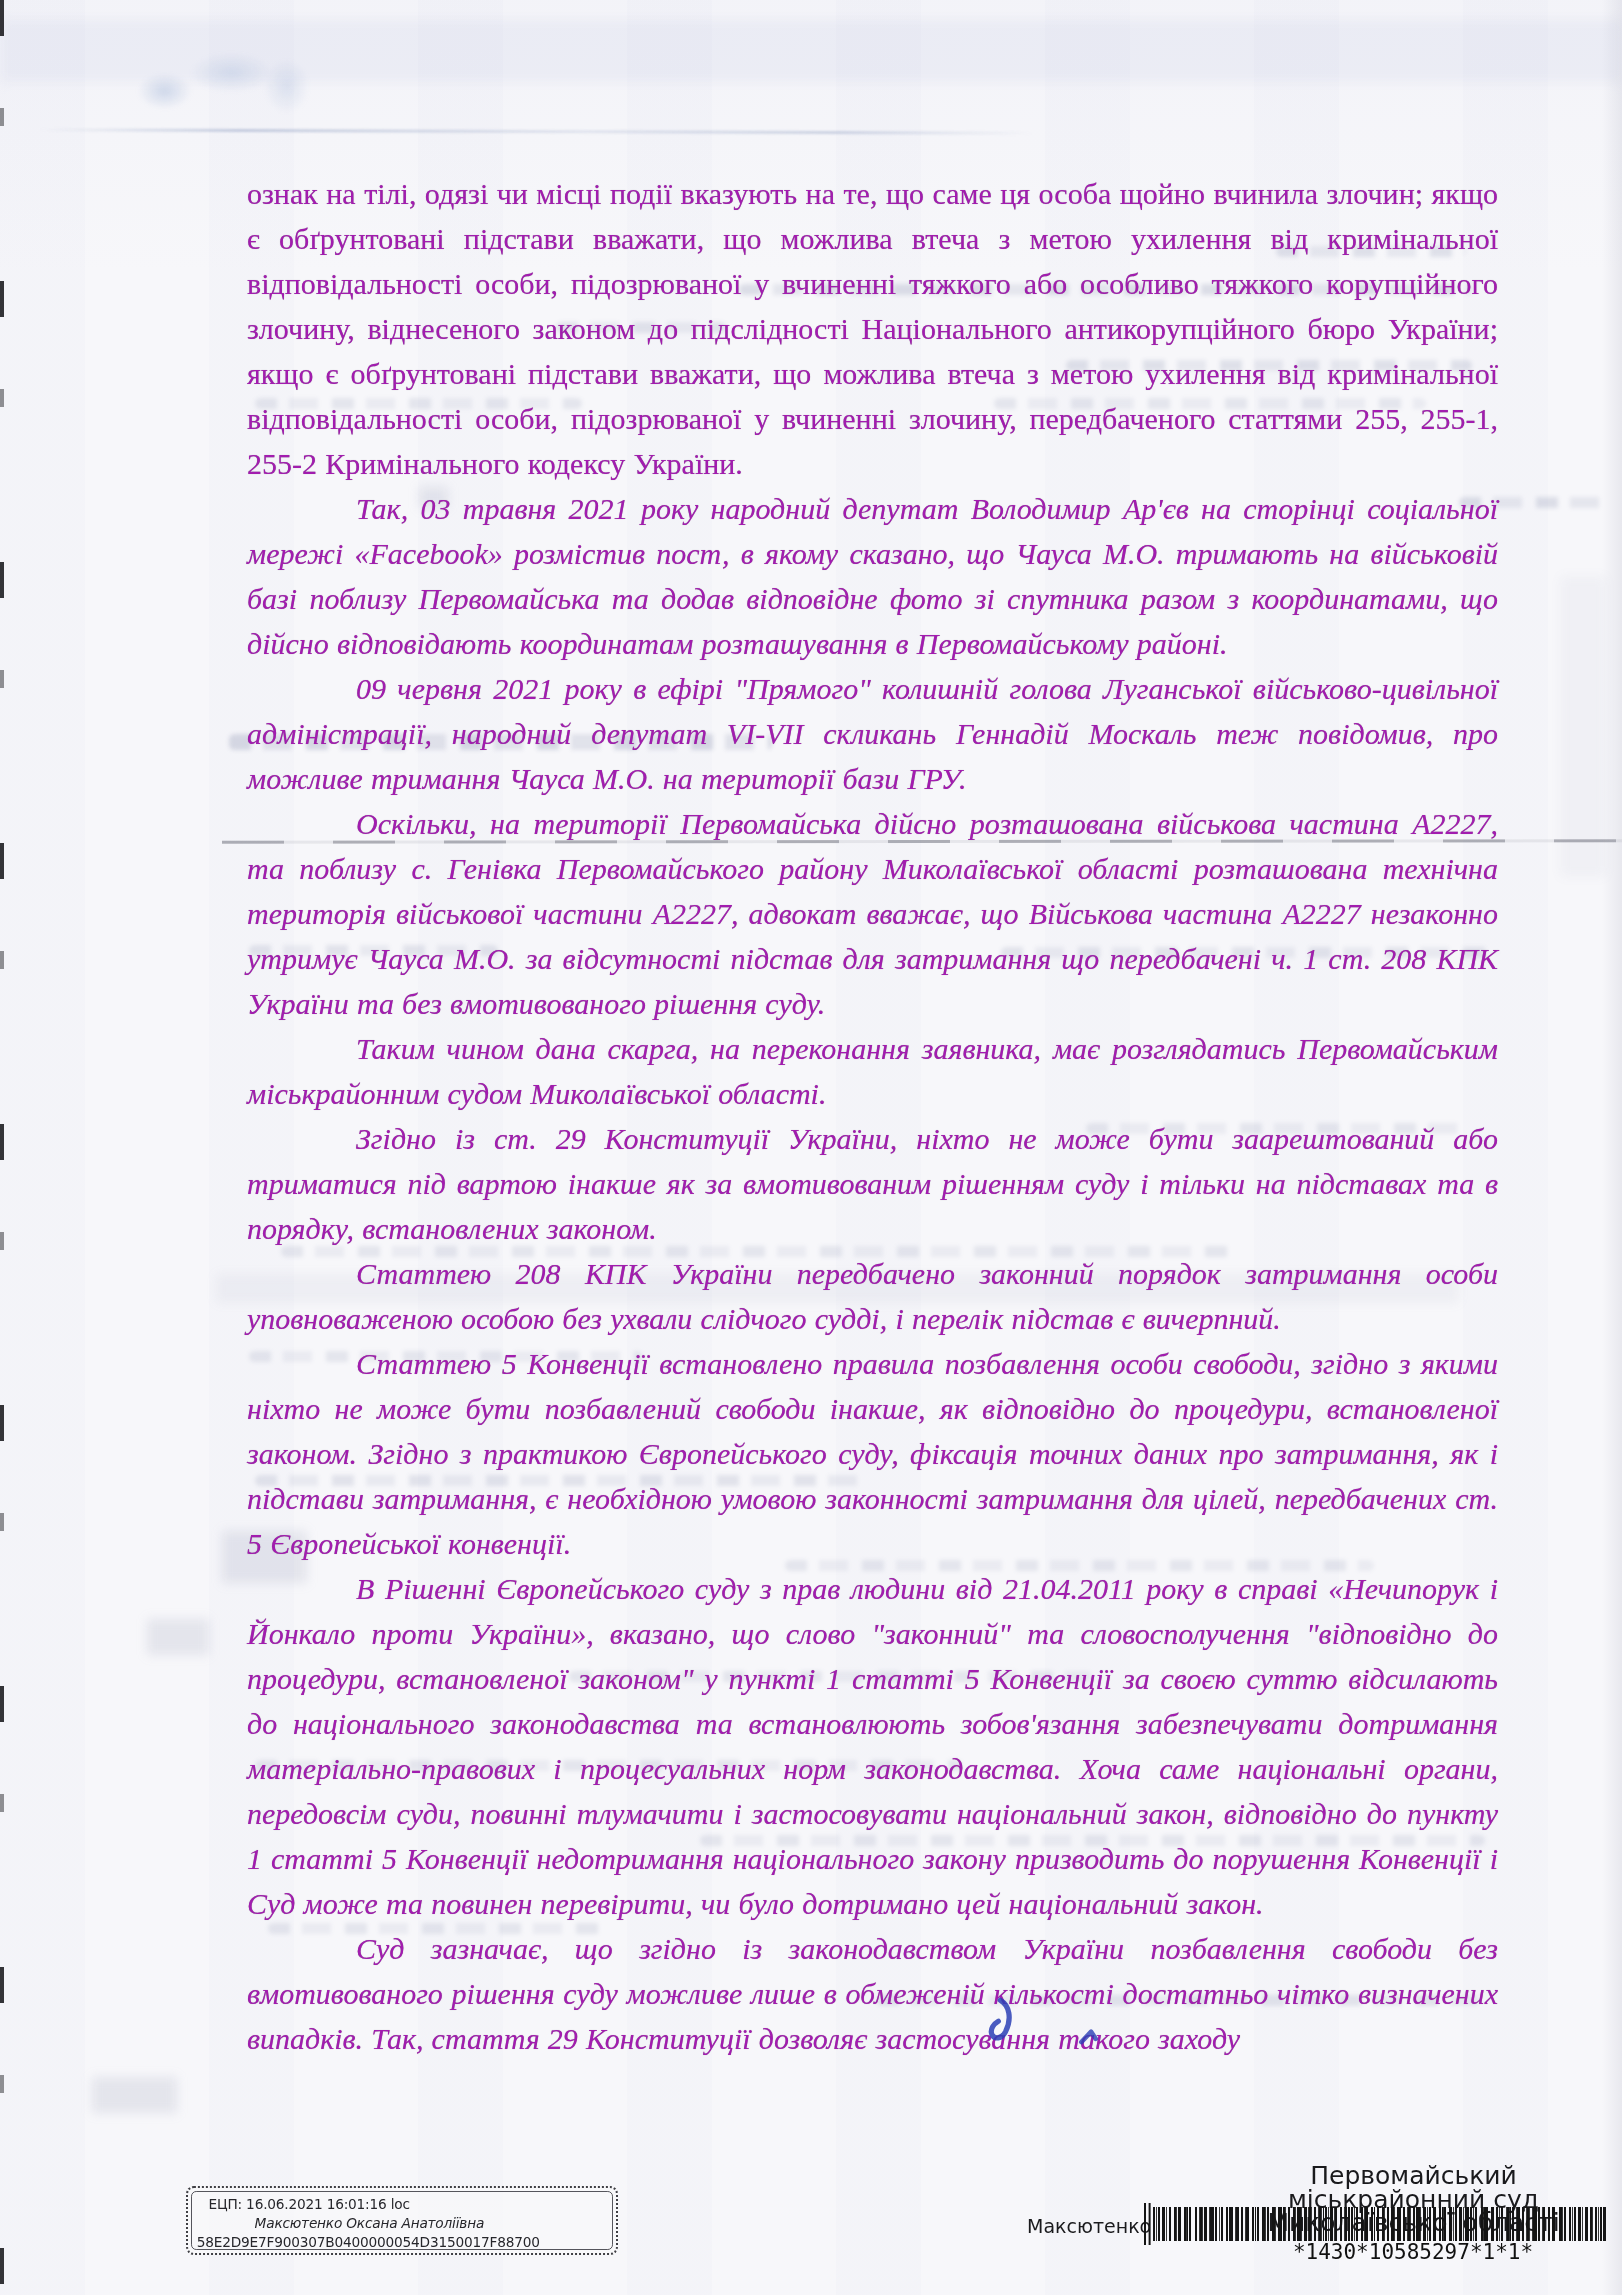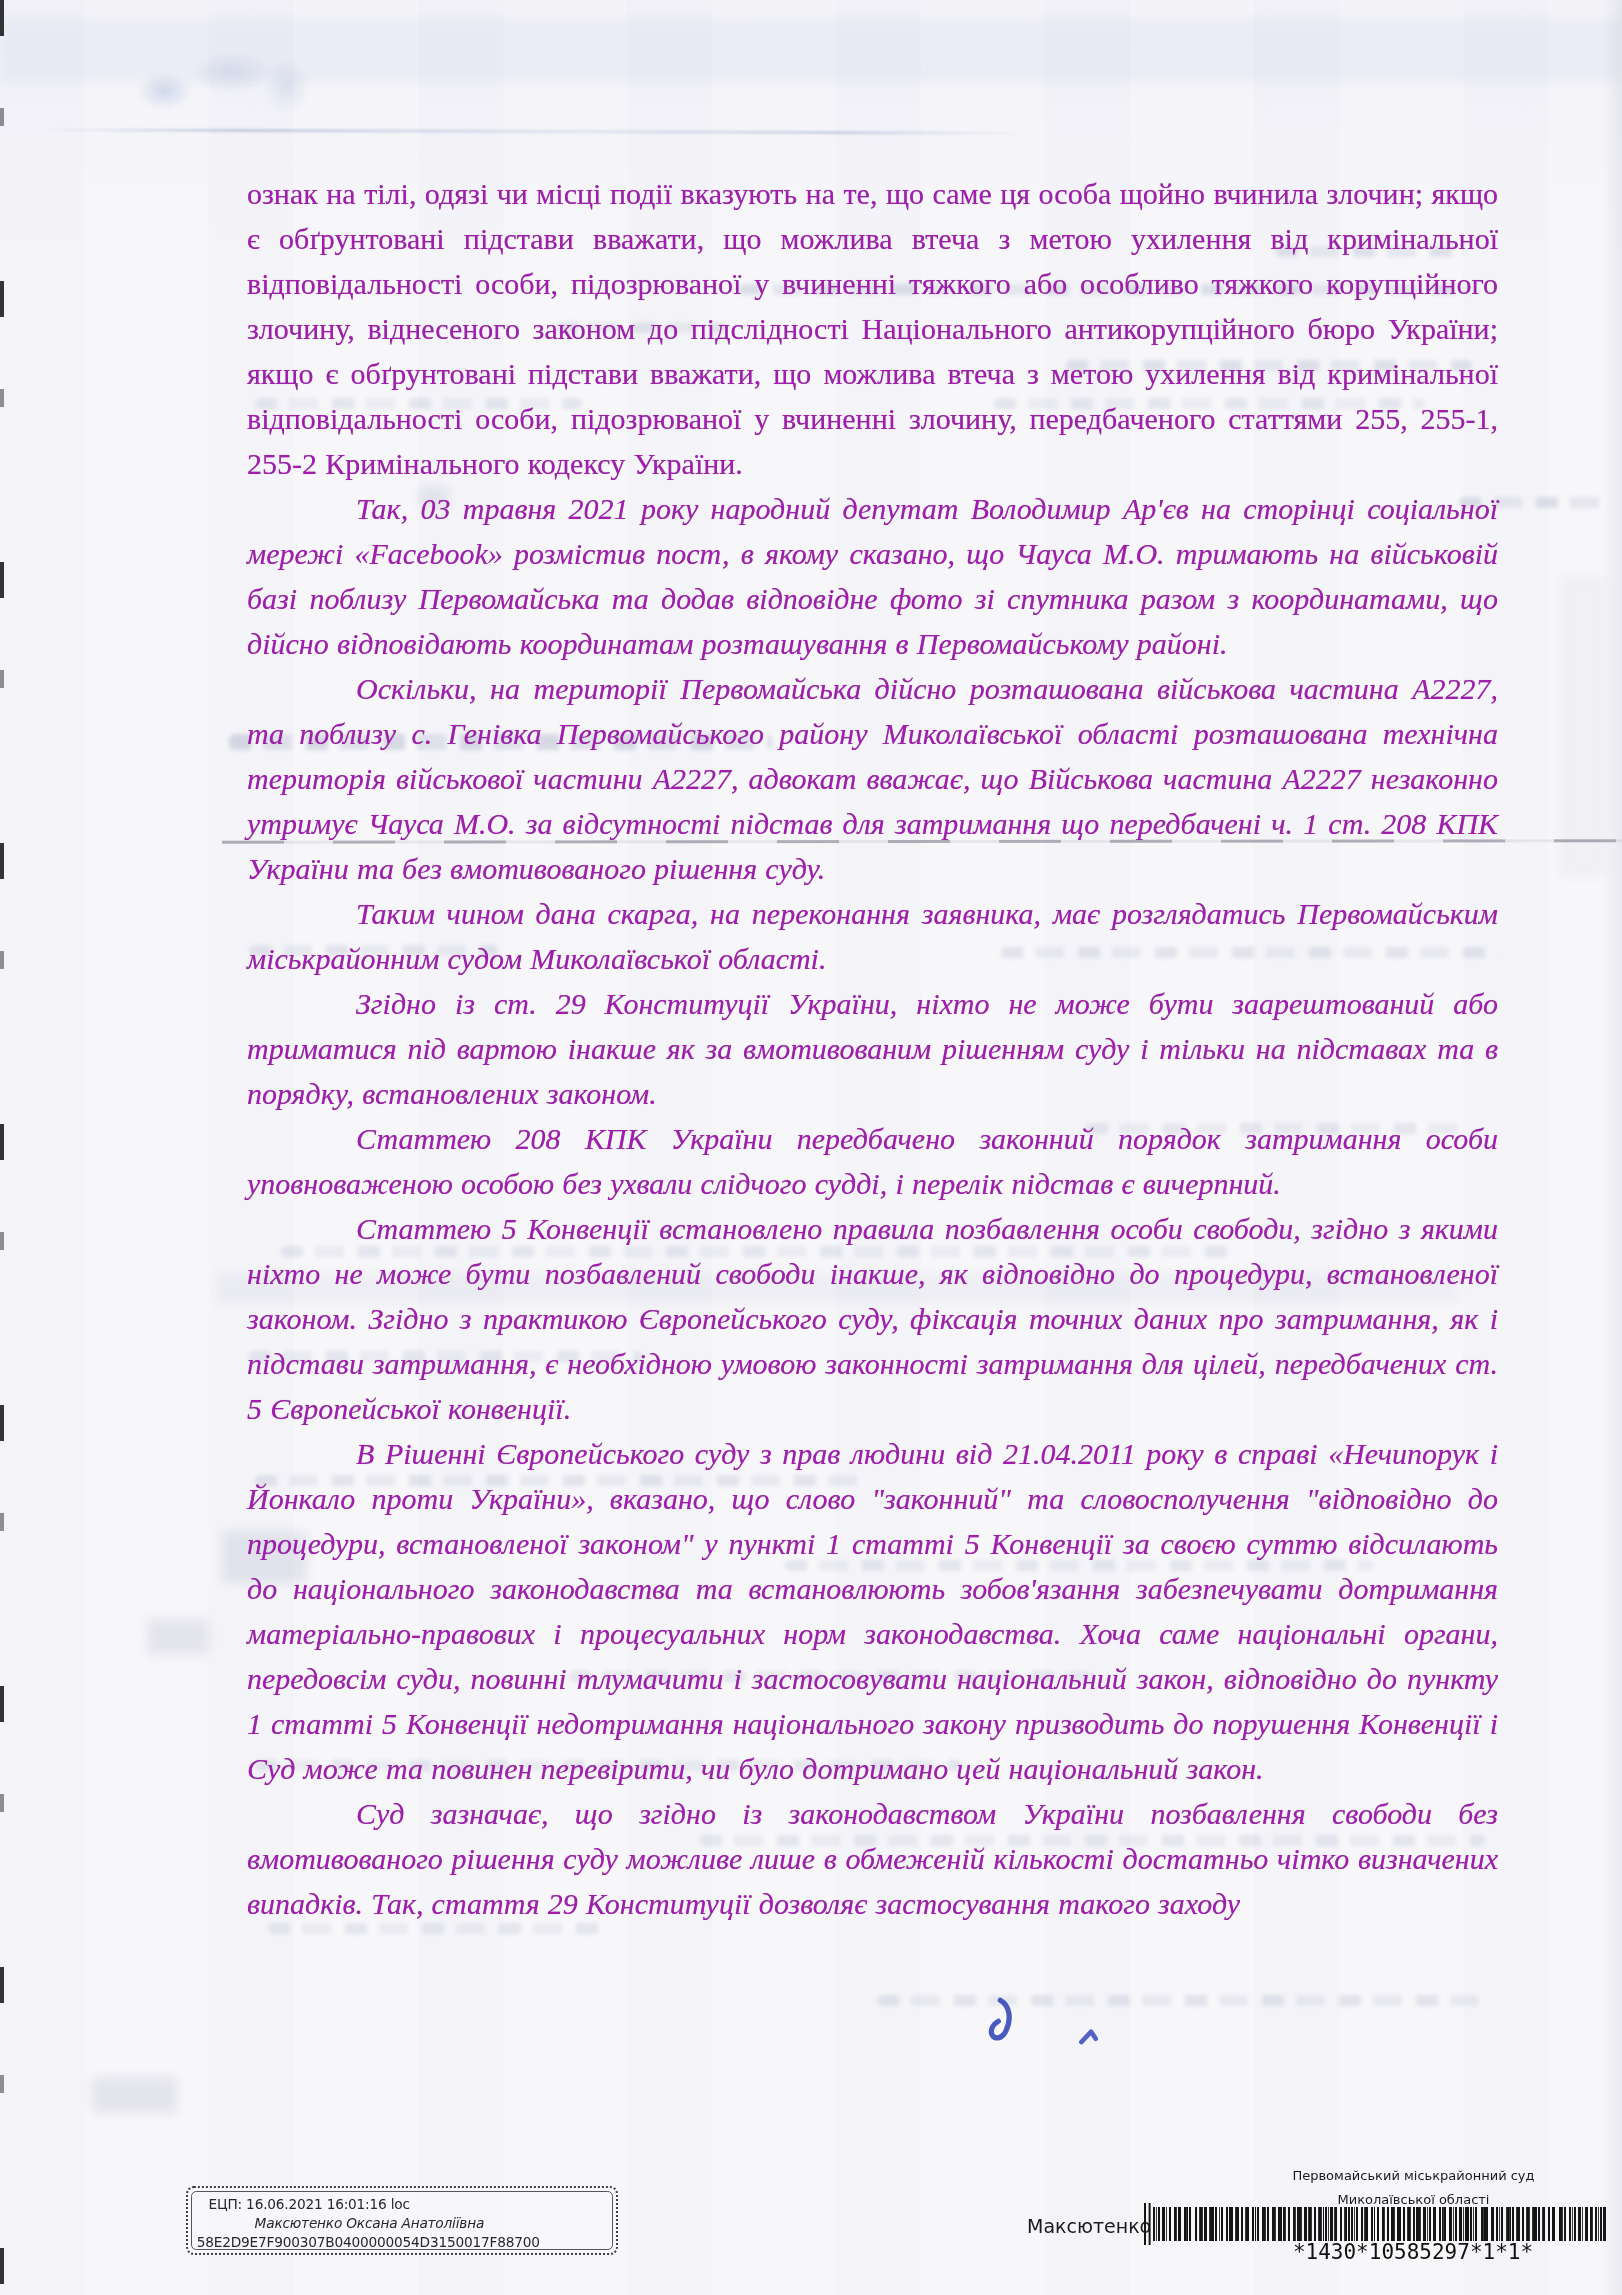--- a/index.html
+++ b/index.html
@@ -79,21 +79,21 @@
     position:absolute;inset:2.6px;border:1.3px solid #55555c;border-radius:5.2px;
     font-family:"DejaVu Sans", sans-serif;font-size:13.7px;line-height:19px;
     color:#26262b;letter-spacing:-0.2px;padding-top:3.3px;box-sizing:border-box;
   }
   .stamp-l1{padding-left:17px;}
   .stamp-l2{padding-left:63px;font-style:italic;}
   .stamp-l3{padding-left:5.2px;}
   
   .court{
     position:absolute;left:1217px;top:2164px;width:393px;
-    font-family:"DejaVu Sans", sans-serif;font-size:13px;line-height:23.6px;
+    font-family:"DejaVu Sans", sans-serif;font-size:25px;line-height:23.6px;
     color:#1a1a1d;text-align:center;
   }
   .signer{
     position:absolute;left:1027px;top:2215px;width:118px;
     font-family:"DejaVu Sans", sans-serif;font-size:19px;color:#1a1a1d;
     text-align:right;
   }
   .barcode{
     position:absolute;left:1153px;top:2207px;width:453px;height:34px;
     background:
@@ -144,20 +144,21 @@
   <div class="smudge" style="left:216px;top:1274px;width:1243px;height:29px;opacity:.5"></div>
   <div class="smudge" style="left:222px;top:1531px;width:85px;height:52px"></div>
   <div class="smudge" style="left:147px;top:1619px;width:62px;height:36px"></div>
   <div class="smudge" style="left:1560px;top:576px;width:46px;height:301px;opacity:.4"></div>
   <div class="smudge" style="left:92px;top:2077px;width:85px;height:36px"></div>
   <div class="smudge" style="left:419px;top:487px;width:29px;height:21px"></div>
 
   <div class="content">
       <p class="para">ознак на тілі, одязі чи місці події вказують на те, що саме ця особа щойно вчинила злочин; якщо є обґрунтовані підстави вважати, що можлива втеча з метою ухилення від кримінальної відповідальності особи, підозрюваної у вчиненні тяжкого або особливо тяжкого корупційного злочину, віднесеного законом до підслідності Національного антикорупційного бюро України; якщо є обґрунтовані підстави вважати, що можлива втеча з метою ухилення від кримінальної відповідальності особи, підозрюваної у вчиненні злочину, передбаченого статтями 255, 255-1, 255-2 Кримінального кодексу України.</p>
       <p class="para ind">Так, 03 травня 2021 року народний депутат Володимир Ар'єв на сторінці соціальної мережі «Facebook» розмістив пост, в якому сказано, що Чауса М.О. тримають на військовій базі поблизу Первомайська та додав відповідне фото зі спутника разом з координатами, що дійсно відповідають координатам розташування в Первомайському районі.</p>
+      <p class="para ind">09 червня 2021 року в ефірі "Прямого" колишній голова Луганської військово-цивільної адміністрації, народний депутат VI-VII скликань Геннадій Москаль теж повідомив, про можливе тримання Чауса М.О. на території бази ГРУ.</p>
       <p class="para ind">Оскільки, на території Первомайська дійсно розташована військова частина А2227, та поблизу с. Генівка Первомайського району Миколаївської області розташована технічна територія військової частини А2227, адвокат вважає, що Військова частина А2227 незаконно утримує Чауса М.О. за відсутності підстав для затримання що передбачені ч. 1 ст. 208 КПК України та без вмотивованого рішення суду.</p>
       <p class="para ind">Таким чином дана скарга, на переконання заявника, має розглядатись Первомайським міськрайонним судом Миколаївської області.</p>
       <p class="para ind">Згідно із ст. 29 Конституції України, ніхто не може бути заарештований або триматися під вартою інакше як за вмотивованим рішенням суду і тільки на підставах та в порядку, встановлених законом.</p>
       <p class="para ind">Статтею 208 КПК України передбачено законний порядок затримання особи уповноваженою особою без ухвали слідчого судді, і перелік підстав є вичерпний.</p>
       <p class="para ind">Статтею 5 Конвенції встановлено правила позбавлення особи свободи, згідно з якими ніхто не може бути позбавлений свободи інакше, як відповідно до процедури, встановленої законом. Згідно з практикою Європейського суду, фіксація точних даних про затримання, як і підстави затримання, є необхідною умовою законності затримання для цілей, передбачених ст. 5 Європейської конвенції.</p>
       <p class="para ind">В Рішенні Європейського суду з прав людини від 21.04.2011 року в справі «Нечипорук і Йонкало проти України», вказано, що слово "законний" та словосполучення "відповідно до процедури, встановленої законом" у пункті 1 статті 5 Конвенції за своєю суттю відсилають до національного законодавства та встановлюють зобов'язання забезпечувати дотримання матеріально-правових і процесуальних норм законодавства. Хоча саме національні органи, передовсім суди, повинні тлумачити і застосовувати національний закон, відповідно до пункту 1 статті 5 Конвенції недотримання національного закону призводить до порушення Конвенції і Суд може та повинен перевірити, чи було дотримано цей національний закон.</p>
       <p class="para ind">Суд зазначає, що згідно із законодавством України позбавлення свободи без вмотивованого рішення суду можливе лише в обмеженій кількості достатньо чітко визначених випадків. Так, стаття 29 Конституції дозволяє застосування такого заходу</p>
     </div>
 
   <div class="fold-crease"></div>

